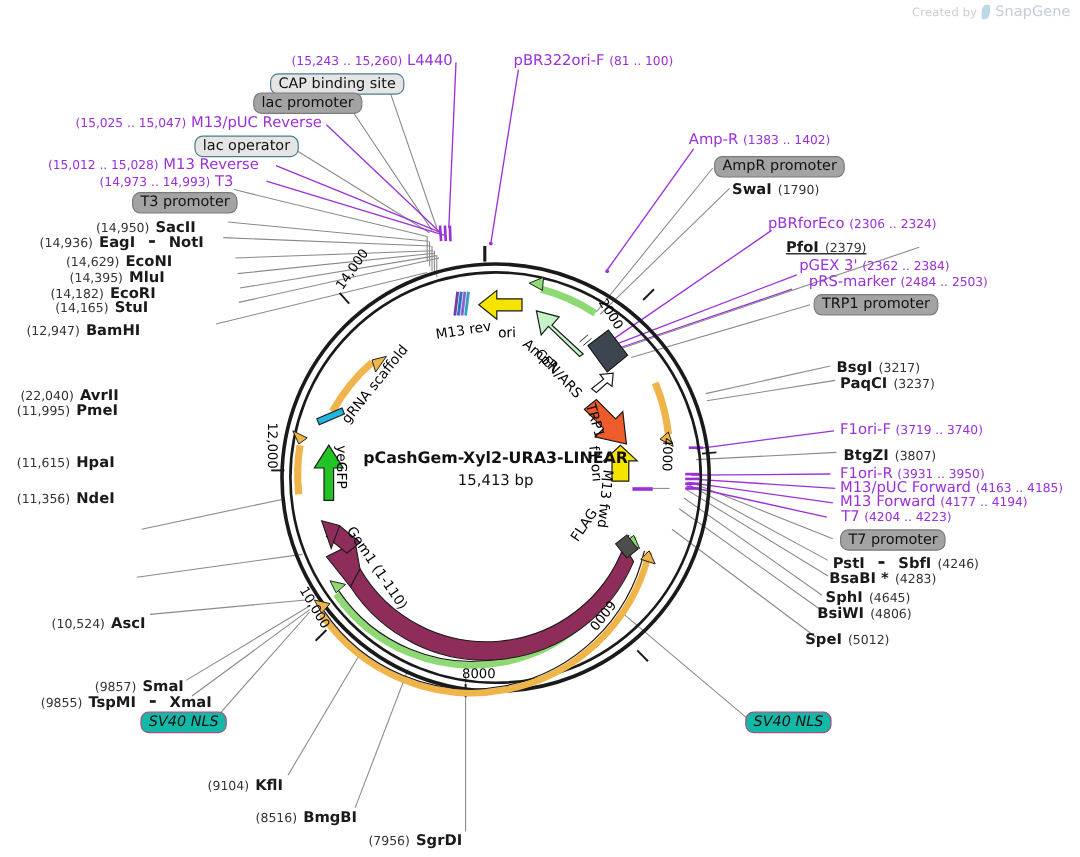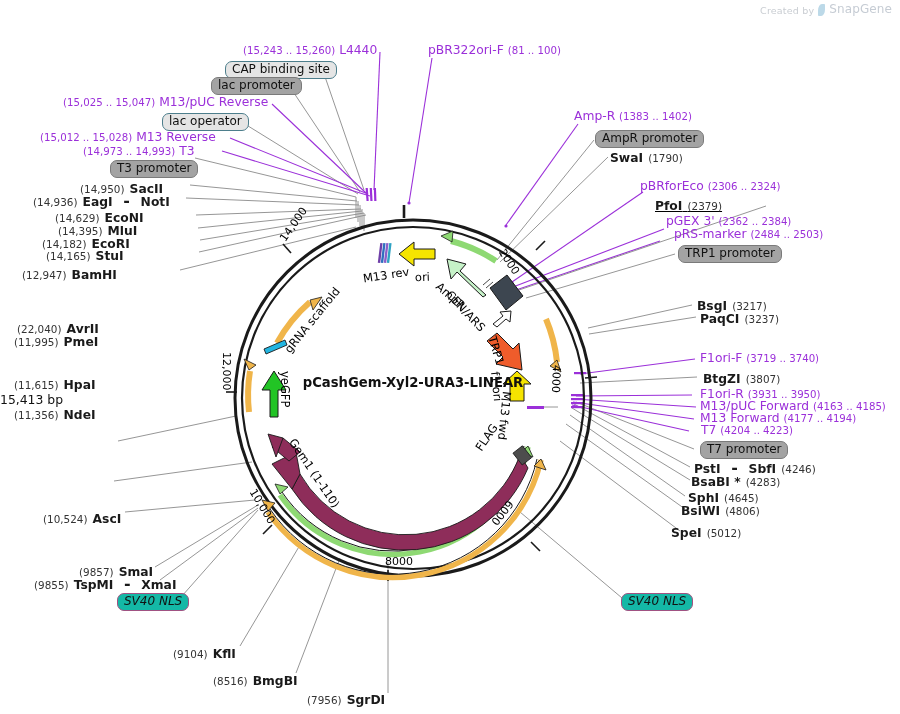--- a/index.html
+++ b/index.html
@@ -46,21 +46,21 @@
   .boxlbl.teal{background:#e5e5e5;border-color:#4d7e8c;}
   .boxlbl.pink{background:#14b8a6;border-color:#a05282;font-style:italic;}
 
   
   .center-title{
     position:absolute;text-align:center;white-space:nowrap;
     font-weight:bold;font-size:13.2px;color:#111;
     font-family:"DejaVu Sans",sans-serif;
   }
   .center-sub{
-    position:absolute;text-align:left;white-space:nowrap;
+    position:absolute;text-align:center;white-space:nowrap;
     font-size:12.4px;color:#111;
     font-family:"DejaVu Sans",sans-serif;
   }
 </style>
 </head>
 <body>
 
 <div id="map-root">
 
   <svg id="map-svg" viewBox="0 0 900 714">

